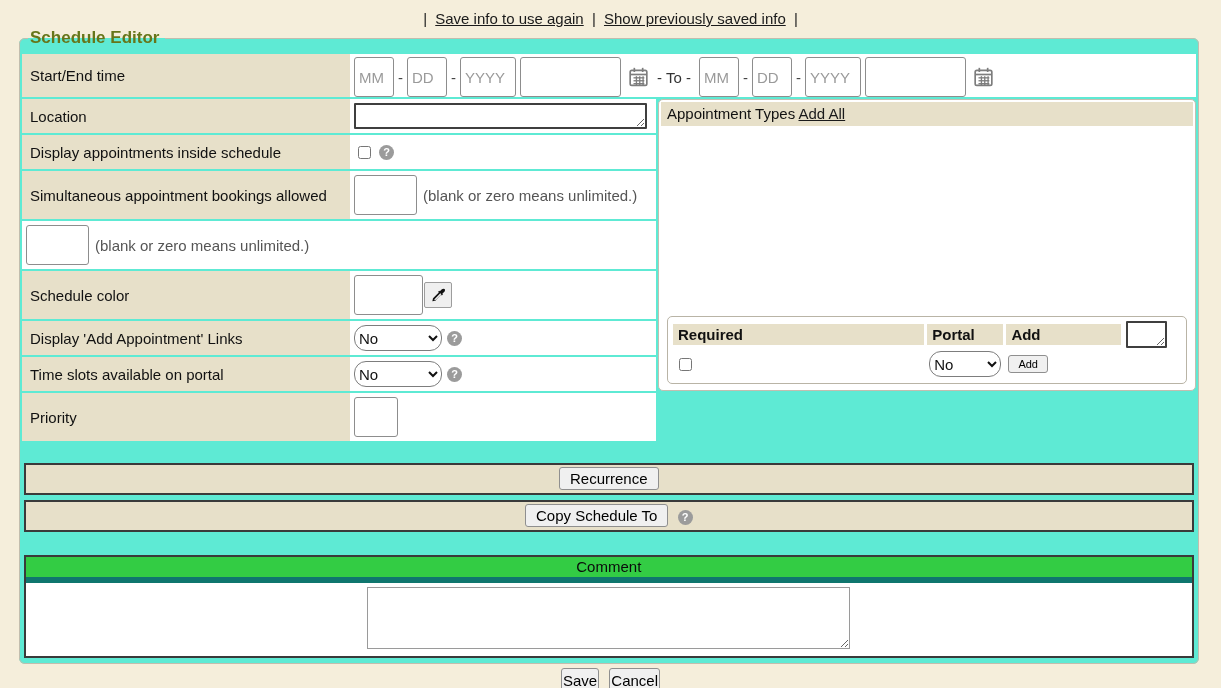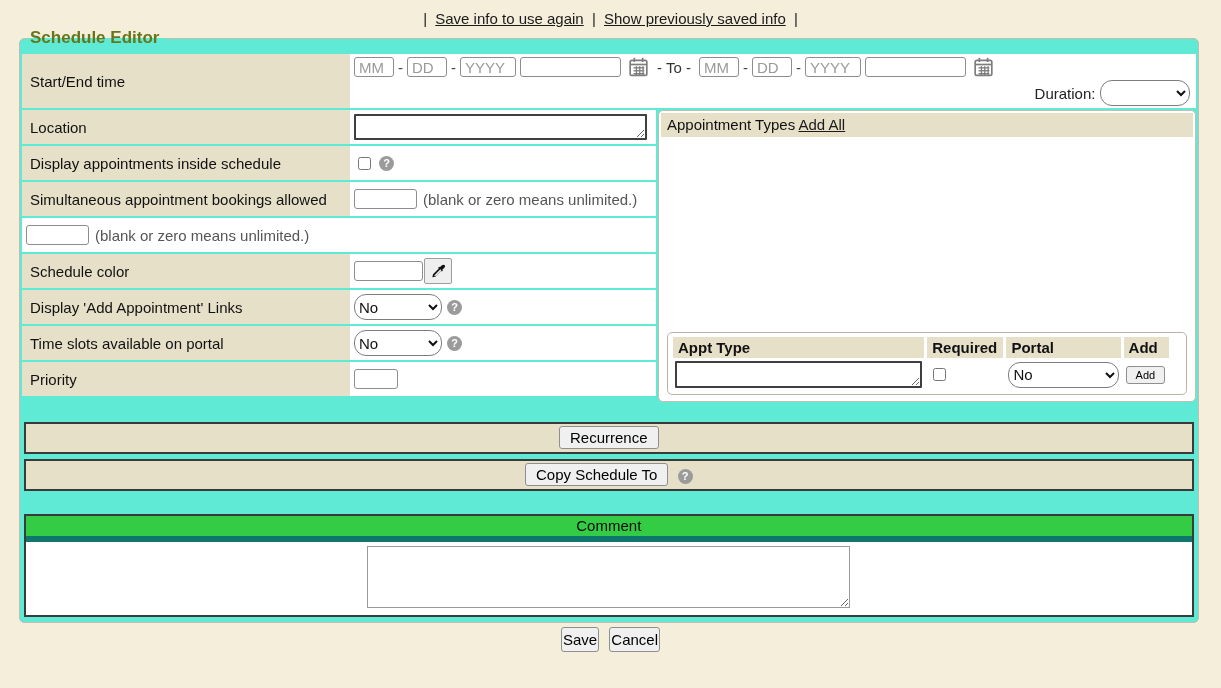--- a/index.html
+++ b/index.html
@@ -38,21 +38,21 @@
   }
   .fcontent { flex:1; padding:4px 2px 4px 4px; display:flex; align-items:center; background:#fff; }
   .row-regular { min-height:34px; }
 
   
   .row-startend .fcontent { display:block; padding:2px 2px 0 4px; }
   .dateline { display:flex; align-items:center; gap:4px; padding-top:1px; }
   .durline { text-align:right; padding:3px 4px 2px 0; color:#222; }
 
   input[type="text"] {
-    height:20px; border:1px solid #8d8d8d; border-radius:3px;
+    height:40px; border:1px solid #8d8d8d; border-radius:3px;
     font-family:"Liberation Sans", sans-serif; font-size:15px;
     padding:1px 4px; background:#fff; color:#111;
   }
   input::placeholder { color:#9a9a9a; opacity:1; }
   .inp-mm, .inp-dd { width:40px; }
   .inp-yyyy { width:56px; }
   .inp-time { width:101px; }
   .inp-small { width:63px; height:25px; }
   .inp-priority { width:44px; height:25px; }
   .inp-color { width:69px; height:26px; border-radius:2px; }
@@ -194,24 +194,20 @@
               <line x1="17" y1="1" x2="17" y2="6" stroke="#7d7d7d" stroke-width="2"></line>
               <line x1="6" y1="13" x2="19" y2="13" stroke="#7d7d7d" stroke-width="1.6"></line>
               <line x1="6" y1="16.5" x2="19" y2="16.5" stroke="#7d7d7d" stroke-width="1.6"></line>
               <line x1="6" y1="20" x2="19" y2="20" stroke="#7d7d7d" stroke-width="1.6"></line>
               <line x1="9.5" y1="11" x2="9.5" y2="22" stroke="#7d7d7d" stroke-width="1.6"></line>
               <line x1="13.5" y1="11" x2="13.5" y2="22" stroke="#7d7d7d" stroke-width="1.6"></line>
               <line x1="17.5" y1="11" x2="17.5" y2="22" stroke="#7d7d7d" stroke-width="1.6"></line>
             </svg>
         </span>
       </div>
-      <div class="durline">
-        <span>Duration:</span>
-        <select class="sel-duration"><option></option></select>
-      </div>
     </div>
   </div>
 
   <div class="main-cols">
     <div class="left-col">
 
 
       <div class="frow row-regular">
         <div class="flabel">Location</div>
         <div class="fcontent">
@@ -286,21 +282,20 @@
     </div>
 
     <div class="right-panel">
       <div class="apt-header">
         <span>Appointment Types</span>
         <a>Add All</a>
       </div>
       <div class="apt-spacer"></div>
       <div class="apt-table-box">
         <div class="apt-grid">
-          <div class="apt-th">Appt Type</div>
           <div class="apt-th">Required</div>
           <div class="apt-th">Portal</div>
           <div class="apt-th">Add</div>
 
           <div class="apt-cell">
             <textarea class="dark ta-appt" rows="1" style=""></textarea>
           </div>
           <div class="apt-cell">
             <input type="checkbox" style="">
           </div>

